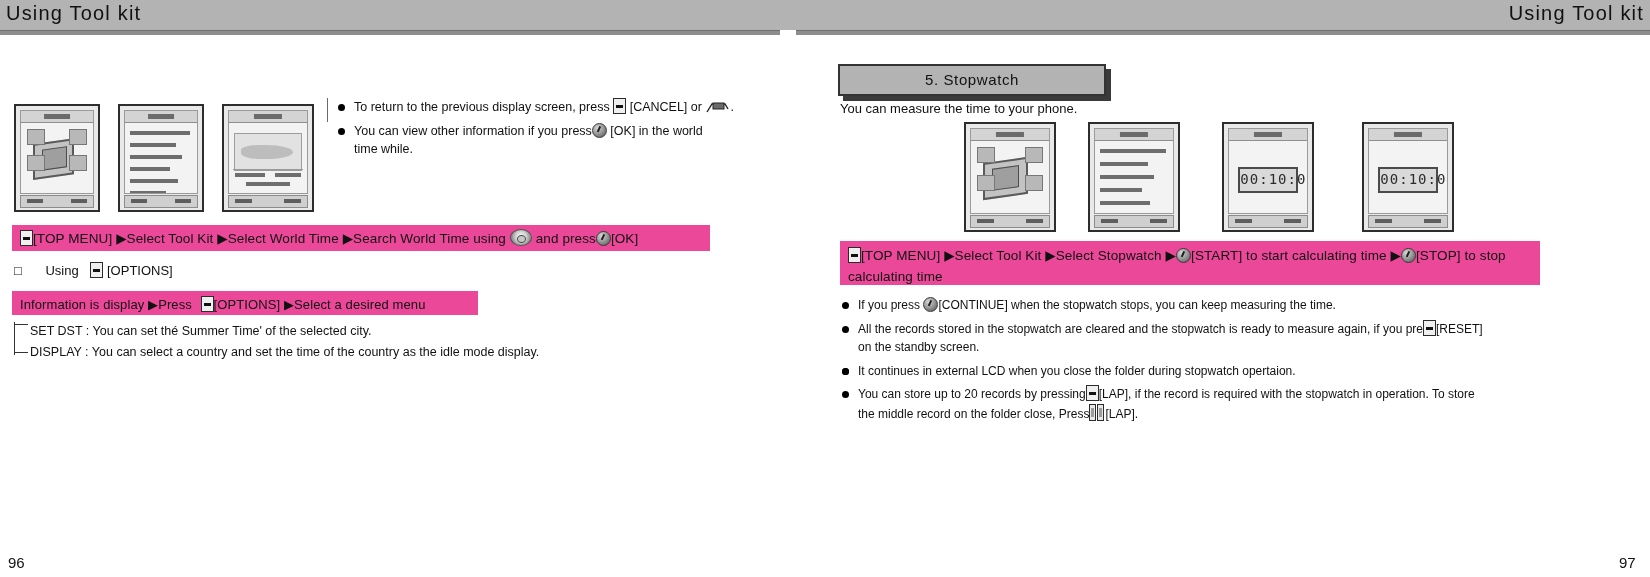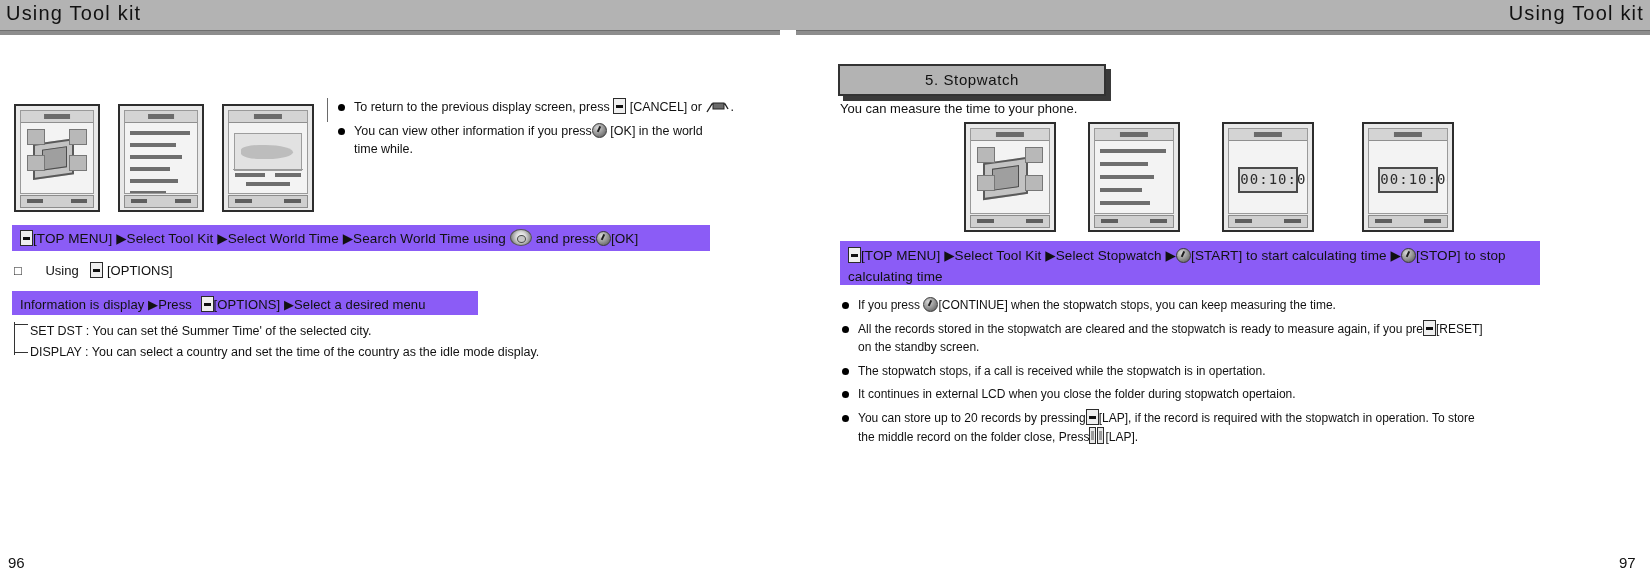--- a/index.html
+++ b/index.html
@@ -166,21 +166,21 @@
   .shot .sep {
     position: absolute;
     left: 5%; right: 5%;
     height: 1px;
     background: #9a9a9a;
   }
 
   
   .greybar {
     position: absolute;
-    background: #8b5cf6;
+    background: #ec4899;
     color: #111;
     font-size: 13.5px;
     line-height: 20px;
     padding: 4px 8px;
     box-sizing: border-box;
     letter-spacing: 0.1px;
   }
 
   
   .txt {
@@ -487,21 +487,20 @@
     </div>
 
     <div class="bullet-row">
       <span class="dot"></span>
       <span>All the records stored in the stopwatch are cleared and the stopwatch is ready to measure again, if you pre</span><span class="key key-soft"></span><span>[RESET]</span>
       <div>on the standby screen.</div>
     </div>
 
     <div class="bullet-row">
       <span class="dot"></span>
-      <span>The stopwatch stops, if a call is received while the stopwatch is in opertation.</span>
     </div>
 
     <div class="bullet-row">
       <span class="dot"></span>
       <span>It continues in external LCD when you close the folder during stopwatch opertaion.</span>
     </div>
 
     <div class="bullet-row">
       <span class="dot"></span>
       <span>You can store up to 20 records by pressing</span><span class="key key-soft"></span><span>[LAP], if the record is required with the stopwatch in operation. To store</span>

